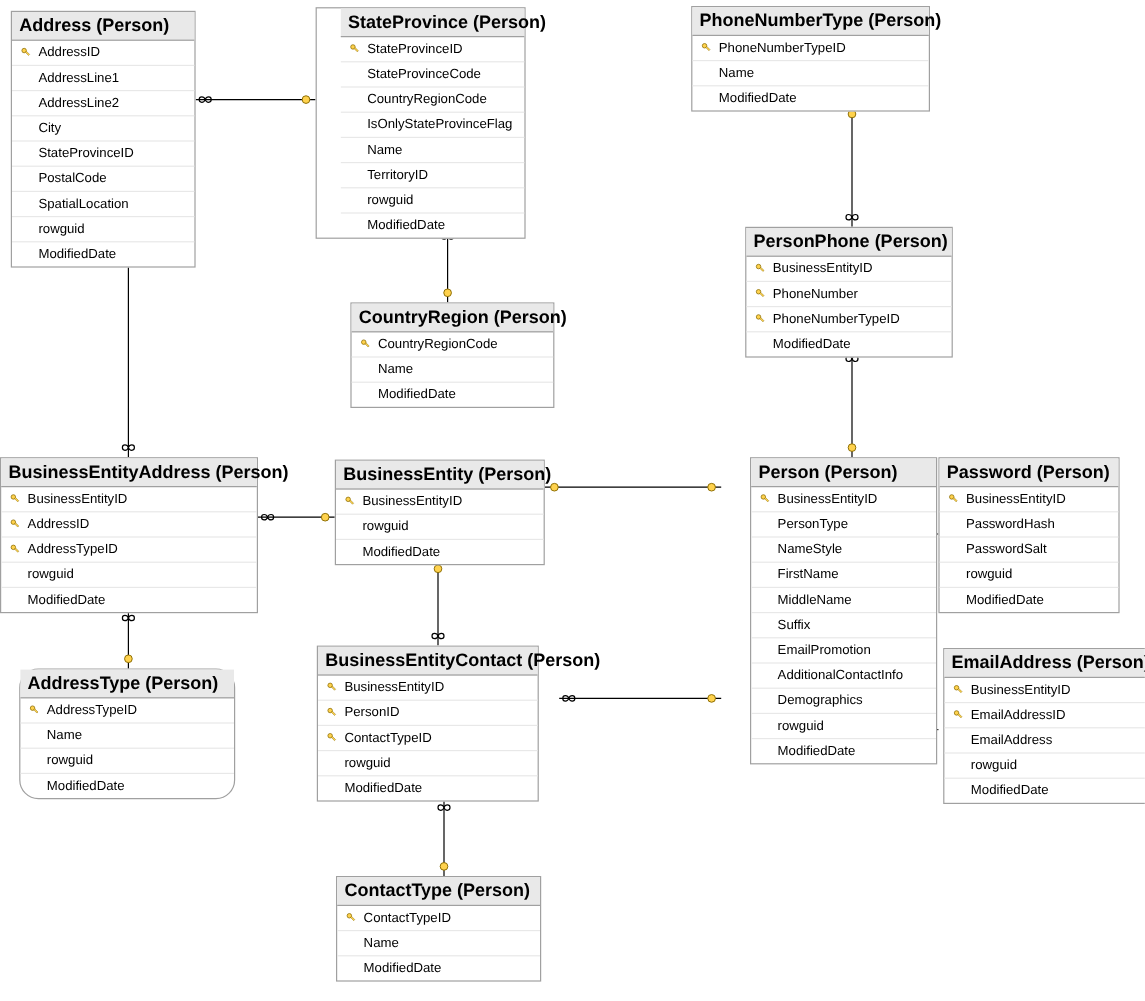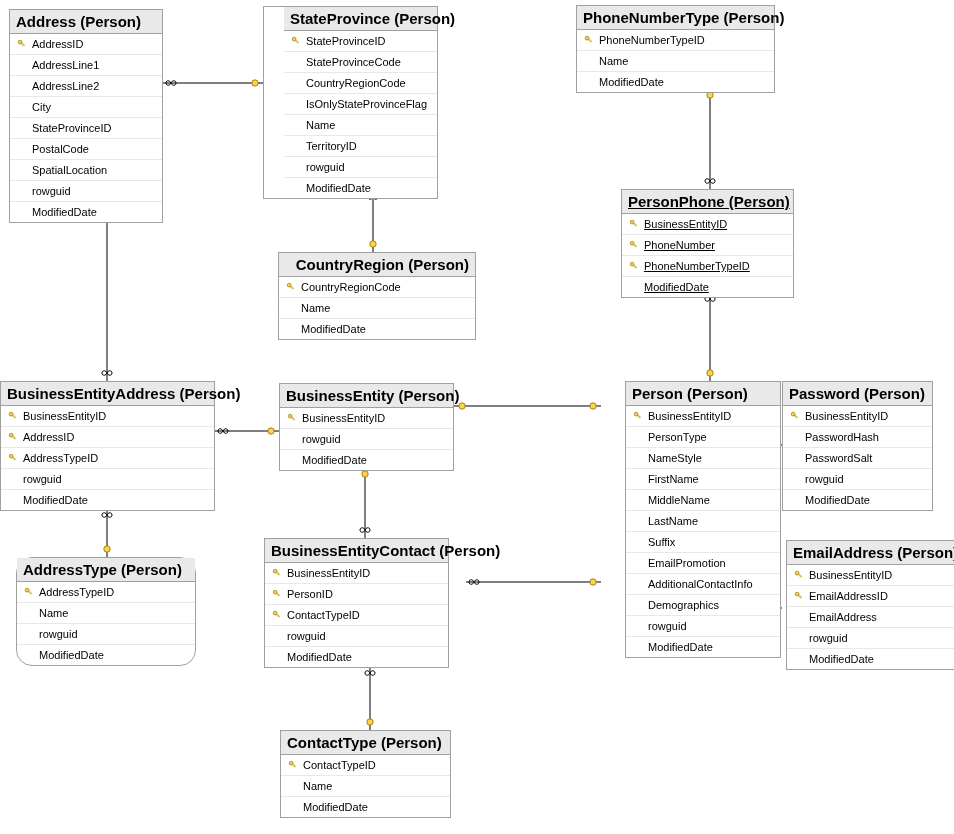--- a/index.html
+++ b/index.html
@@ -251,41 +251,41 @@
     </div>
     <div class="col">
       <span class="key-slot"></span>
       <span class="colname">Name</span>
     </div>
     <div class="col">
       <span class="key-slot"></span>
       <span class="colname">ModifiedDate</span>
     </div>
   </div>
-<div class="table" id="tbl-countryregion" style="left:278px; top:252px; width:198px;text-align:right;">
+<div class="table" id="tbl-countryregion" style="left:292px; top:252px; width:170px;">
     <div class="table-header">CountryRegion (Person)</div>
     <div class="col">
       <span class="key-slot">
         <svg class="key-icon" viewBox="0 0 16 16">
   <circle cx="5" cy="5" r="3" fill="#ffd24d" stroke="#8a6b00" stroke-width="1"></circle>
   <rect x="6.5" y="6.5" width="6" height="2" fill="#ffd24d" stroke="#8a6b00" stroke-width="0.6" transform="rotate(45 8 8)"></rect>
 </svg>
       </span>
       <span class="colname">CountryRegionCode</span>
     </div>
     <div class="col">
       <span class="key-slot"></span>
       <span class="colname">Name</span>
     </div>
     <div class="col">
       <span class="key-slot"></span>
       <span class="colname">ModifiedDate</span>
     </div>
   </div>
-<div class="table" id="tbl-personphone" style="left:621px; top:189px; width:173px;text-decoration:underline;">
+<div class="table" id="tbl-personphone" style="left:621px; top:189px; width:173px;">
     <div class="table-header">PersonPhone (Person)</div>
     <div class="col">
       <span class="key-slot">
         <svg class="key-icon" viewBox="0 0 16 16">
   <circle cx="5" cy="5" r="3" fill="#ffd24d" stroke="#8a6b00" stroke-width="1"></circle>
   <rect x="6.5" y="6.5" width="6" height="2" fill="#ffd24d" stroke="#8a6b00" stroke-width="0.6" transform="rotate(45 8 8)"></rect>
 </svg>
       </span>
       <span class="colname">BusinessEntityID</span>
     </div>
@@ -392,24 +392,20 @@
     <div class="col">
       <span class="key-slot"></span>
       <span class="colname">FirstName</span>
     </div>
     <div class="col">
       <span class="key-slot"></span>
       <span class="colname">MiddleName</span>
     </div>
     <div class="col">
       <span class="key-slot"></span>
-      <span class="colname">LastName</span>
-    </div>
-    <div class="col">
-      <span class="key-slot"></span>
       <span class="colname">Suffix</span>
     </div>
     <div class="col">
       <span class="key-slot"></span>
       <span class="colname">EmailPromotion</span>
     </div>
     <div class="col">
       <span class="key-slot"></span>
       <span class="colname">AdditionalContactInfo</span>
     </div>

